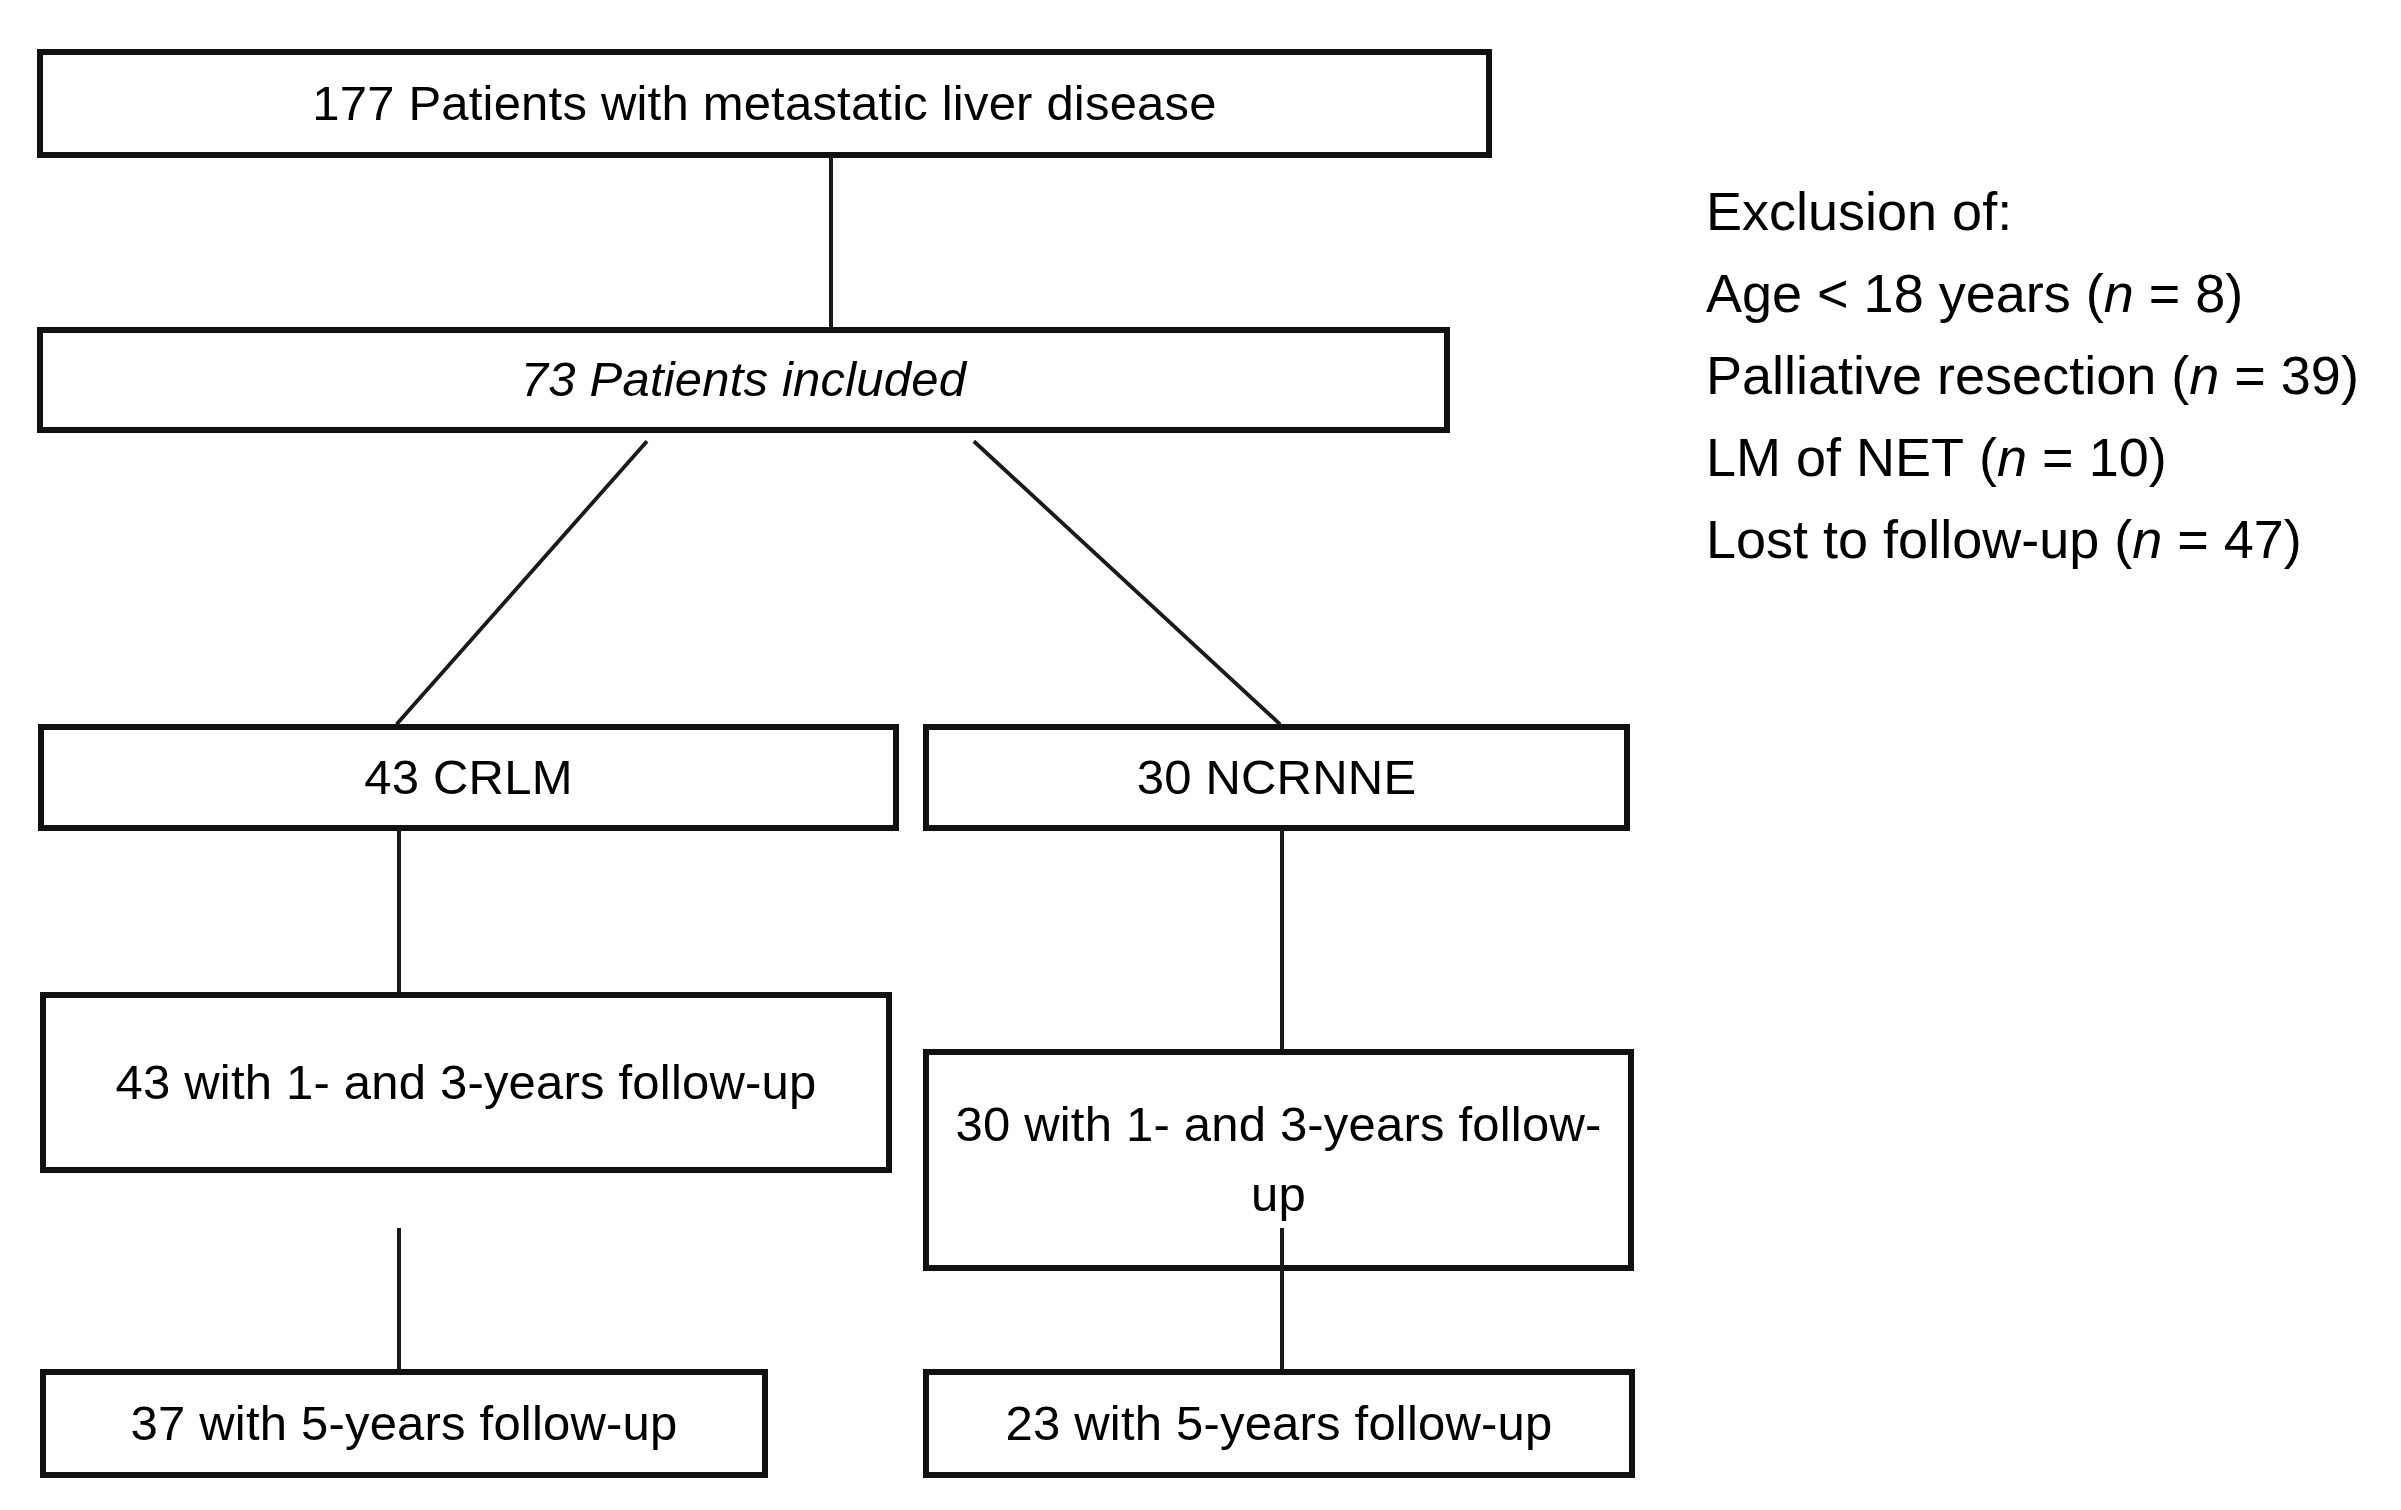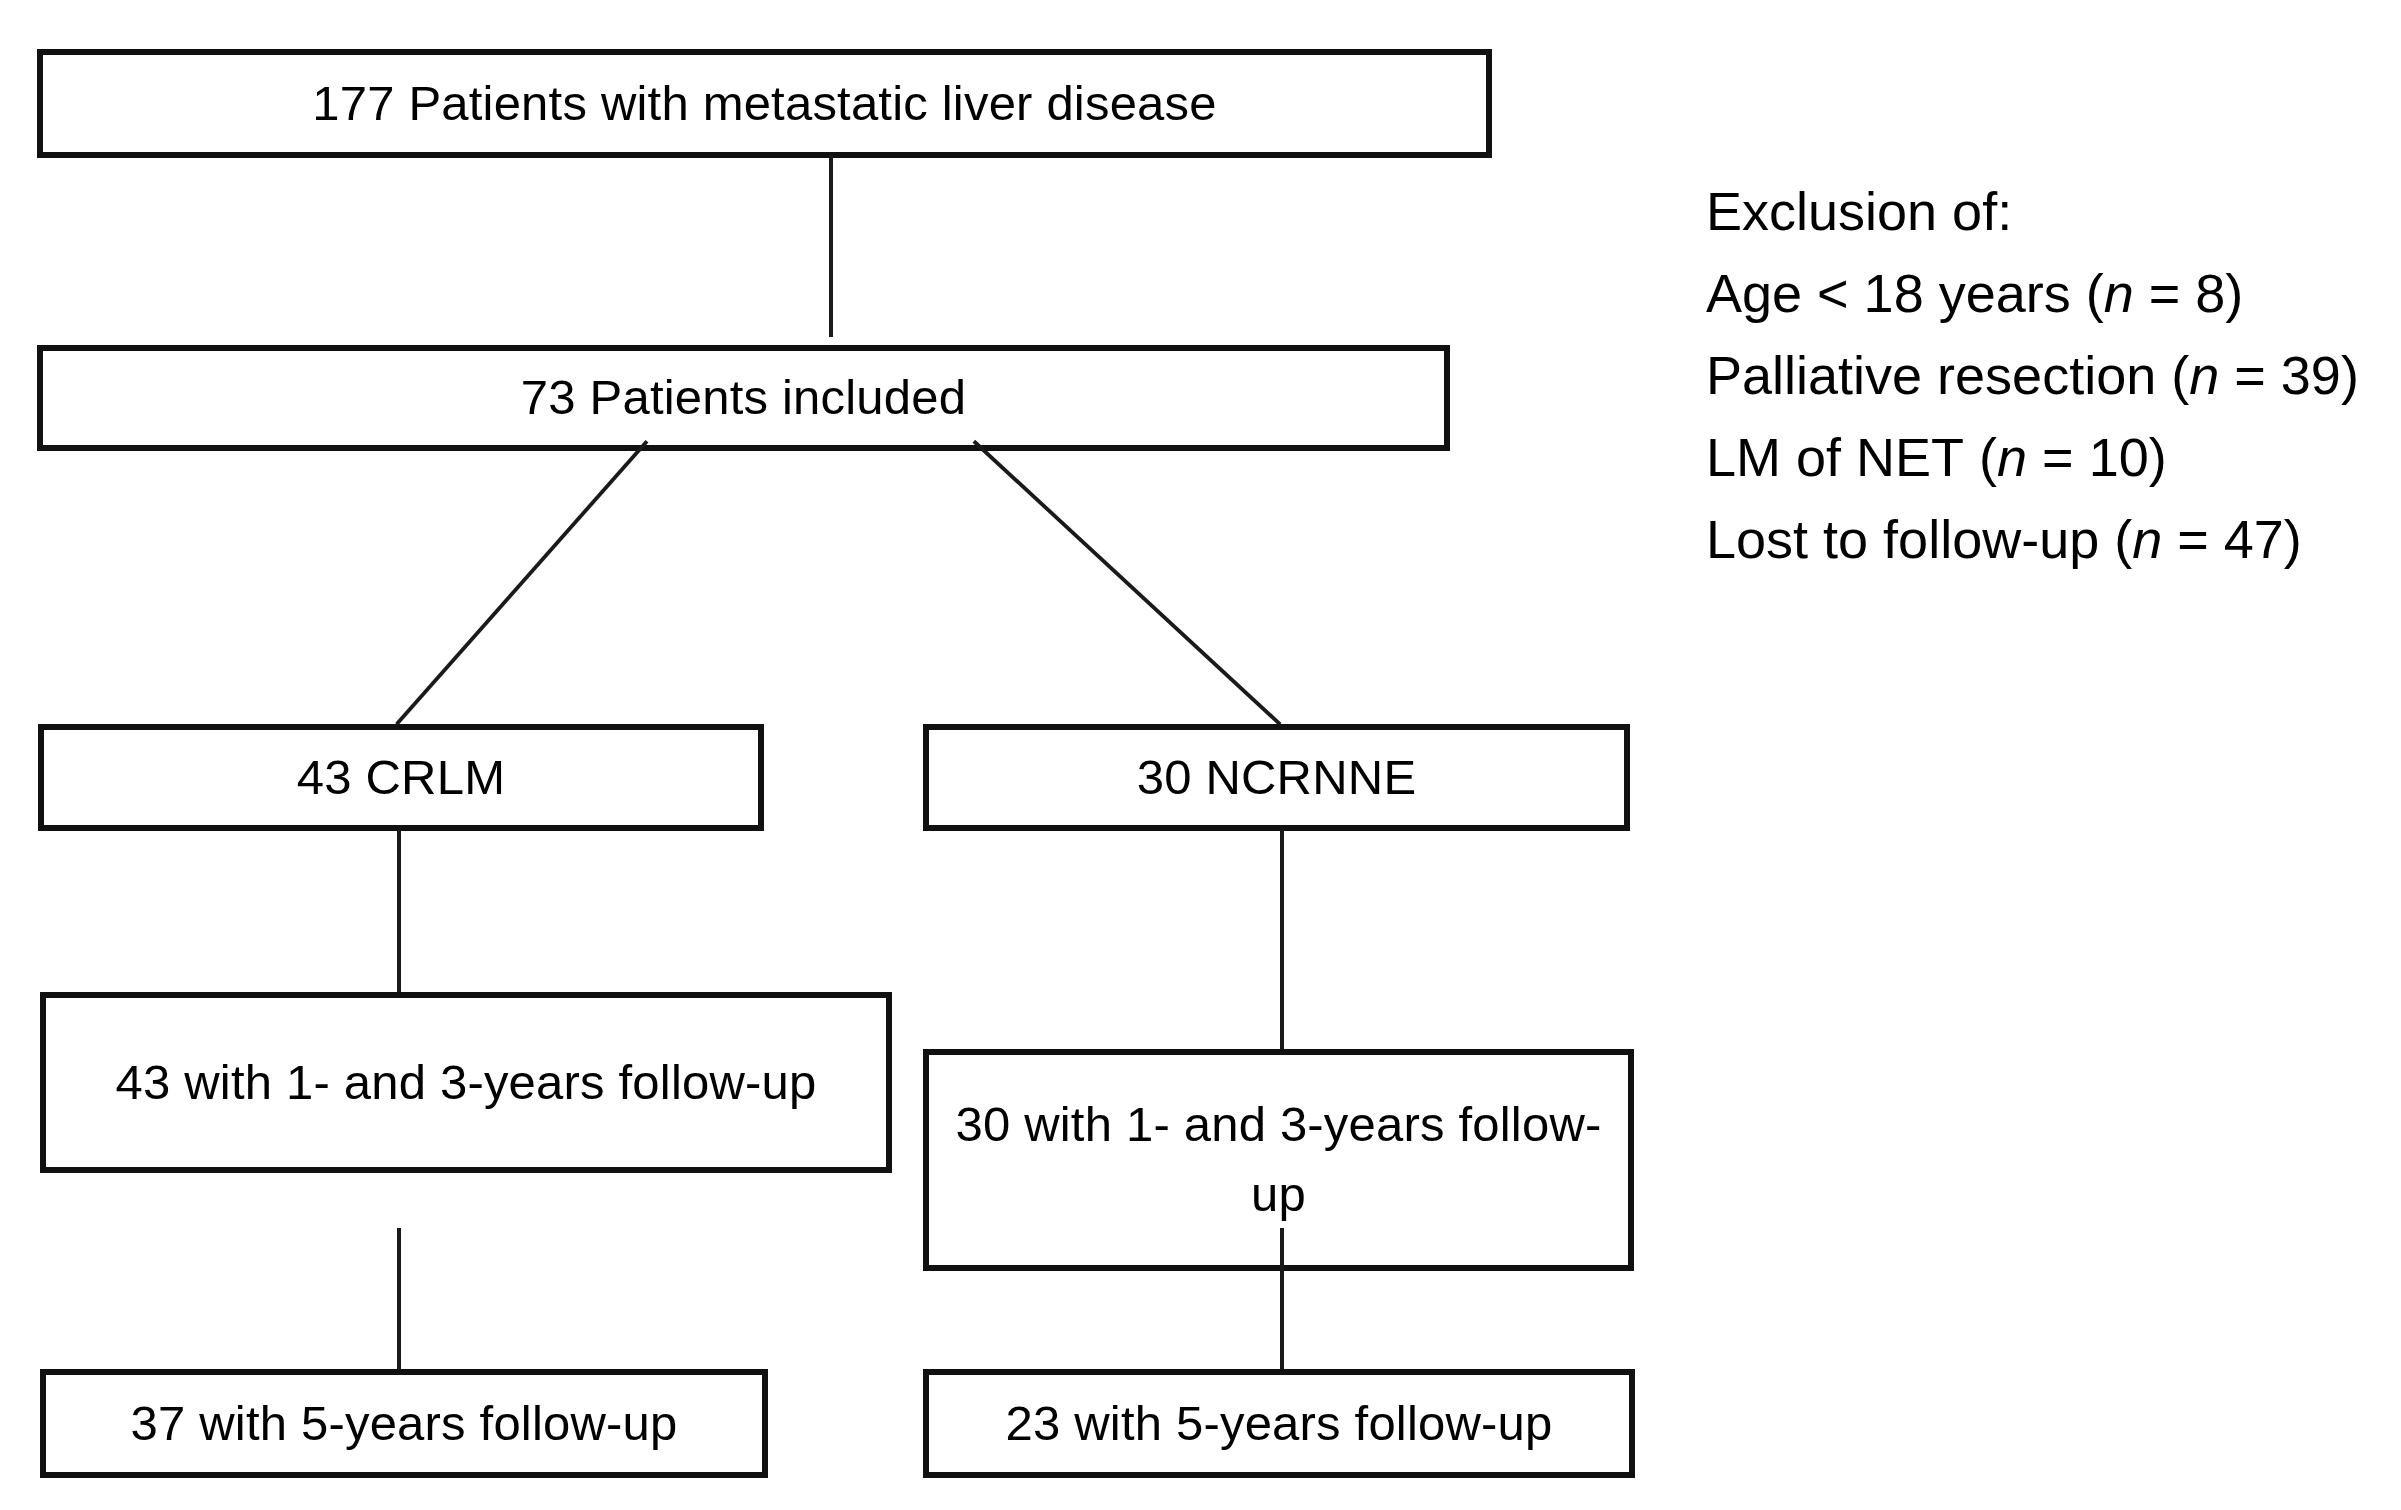--- a/index.html
+++ b/index.html
@@ -31,22 +31,22 @@
     text-align: center;
     line-height: 1.42;
     font-size: 49px;
     letter-spacing: 0.2px;
     padding: 3.1px 13.8px;
   }
   .fbox .txt { display: block; width: 100%; }
 
   
   #box-top        { left: 37px;   top: 49px;   width: 1455px; height: 109px; }
-  #box-included   { left: 37px;   top: 345px;  width: 1413px; height: 106px; }
-  #box-crlm       { left: 38px;   top: 724px;  width: 726px;  height: 107px; }
+  #box-included   { left: 37px;   top: 327px;  width: 1413px; height: 106px; font-style: italic; }
+  #box-crlm       { left: 38px;   top: 724px;  width: 861px;  height: 107px; }
   #box-ncrnne     { left: 923px; top: 724px;  width: 707px;  height: 107px; }
   #box-crlm-fu13  { left: 40px;   top: 992px; width: 852px;  height: 181px; }
   #box-ncrn-fu13  { left: 923px; top: 1049px; width: 711px;  height: 222px; }
   #box-crlm-fu5   { left: 40px;   top: 1369px; width: 728px;  height: 109px; }
   #box-ncrn-fu5   { left: 923px; top: 1369px; width: 712px;  height: 109px; text-align: center; }
 
   
   .vline {
     position: absolute;
     width: 3.8px;

